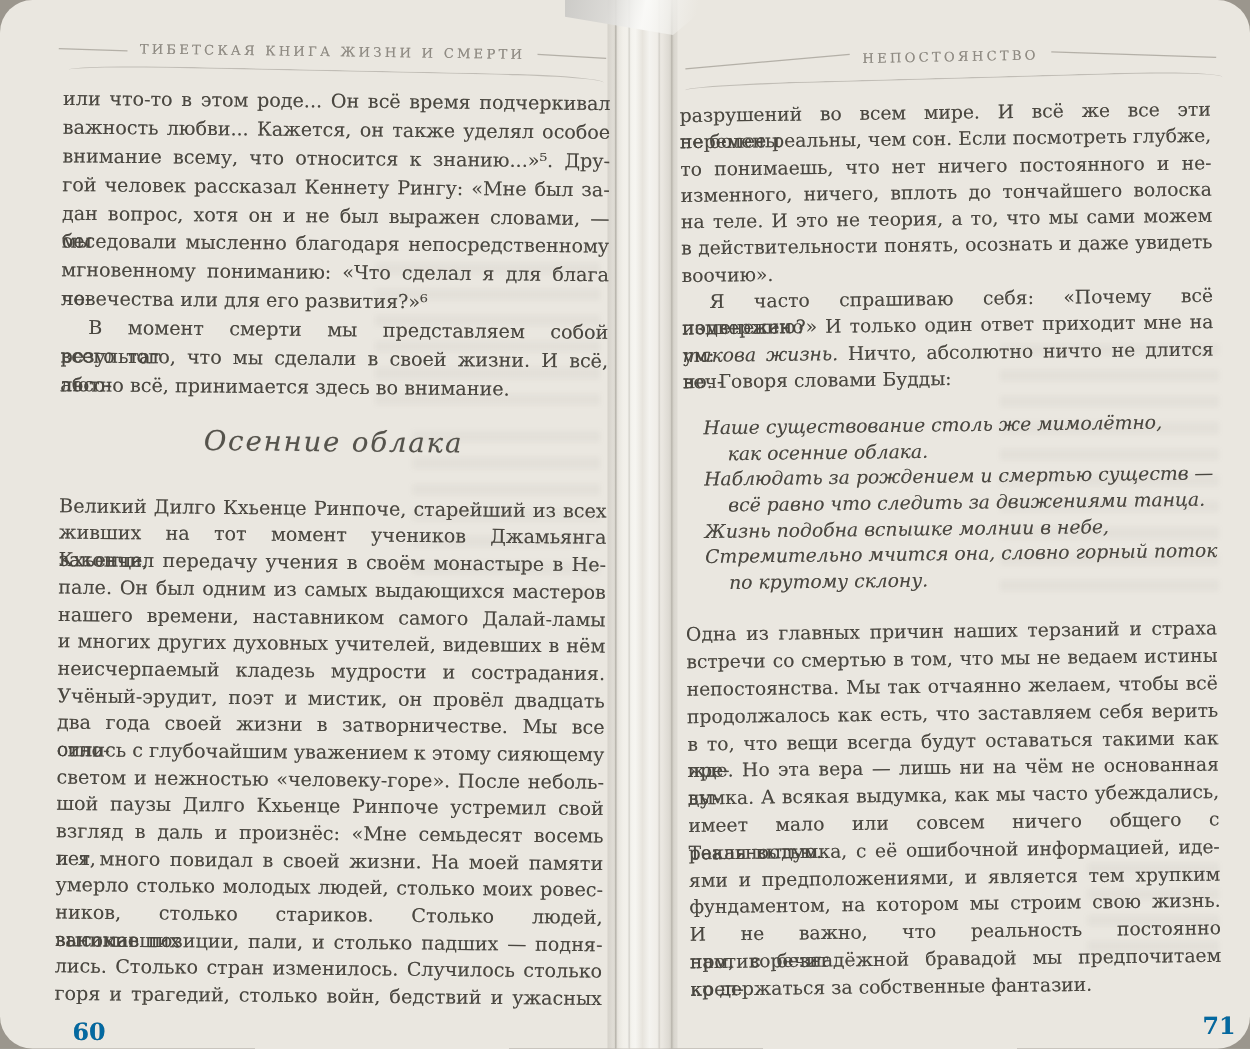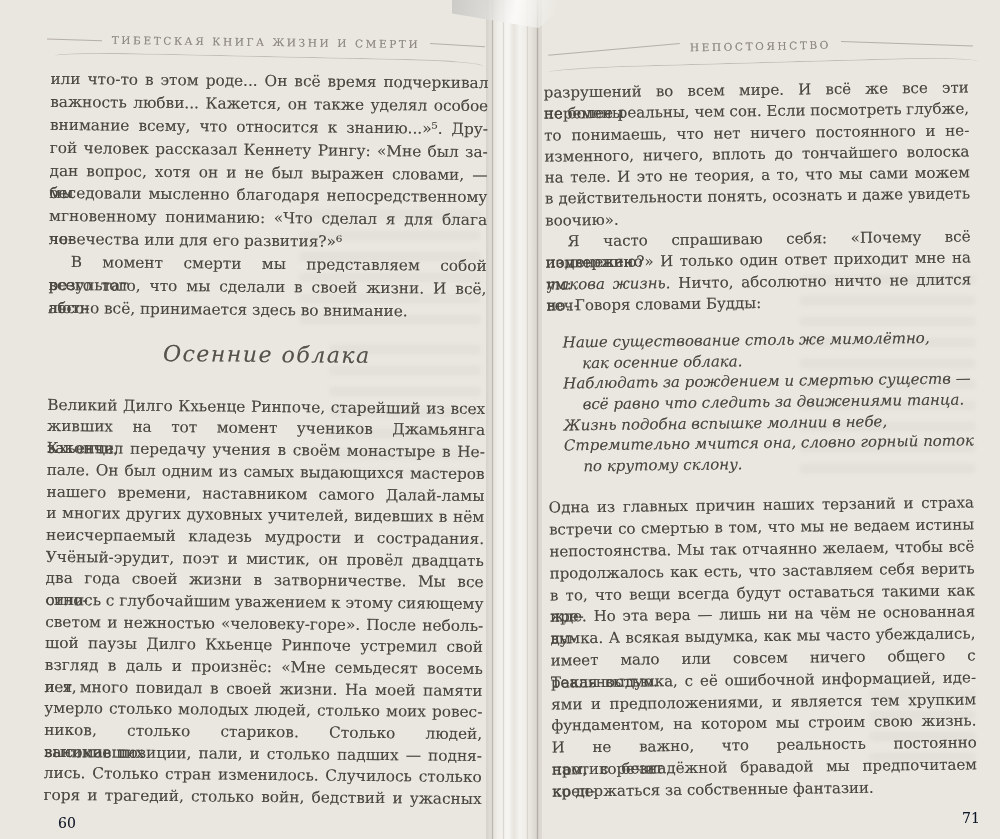--- a/index.html
+++ b/index.html
@@ -3,20 +3,21 @@
 <meta charset="utf-8">
 <style>
   html,body{margin:0;padding:0;background:#9b968d;}
   .photo{
     position:relative;width:1000px;height:839px;overflow:hidden;
     font-family:"DejaVu Serif","Liberation Serif",serif;
     background:
       linear-gradient(180deg, rgba(255,255,255,.22) 0%, rgba(255,255,255,0) 6%, rgba(255,255,255,0) 86%, rgba(110,105,95,.10) 100%),
       linear-gradient(90deg,#e2dfd7 0%,#eae7e0 14%,#edebe4 38%,#f0eee8 46%,#f7f6f2 50%,#f2f1ec 53%,#efede7 60%,#ecé9e3 75%,#eae7e0 88%,#e3e0d8 100%);
     background-color:#eae7e0;
+    border-radius:26px;
   }
   
   .spine{position:absolute;left:486px;top:0;width:56px;height:839px;
     background:linear-gradient(90deg,
       rgba(120,115,105,.18) 0%, rgba(220,217,210,.55) 10%, #f1efe9 22%,
       #f6f5f1 40%, #e7e4dd 50%, #f4f3ef 60%, #eeebe5 75%,
       rgba(150,145,135,.22) 92%, rgba(120,115,105,.10) 100%);}
   .spine-line{position:absolute;top:0;width:1px;height:839px;background:rgba(120,116,106,.38);box-shadow:0 0 1px rgba(120,116,106,.5);}
   .top-edge{position:absolute;left:452px;top:0;width:120px;height:28px;
     background:linear-gradient(100deg,#c9c8c5 0%,#d9d8d5 28%,#fbfbf9 52%,#f1f0ec 68%,rgba(241,240,236,0) 86%);
@@ -35,21 +36,21 @@
   .block.verse .line{white-space:pre;font-style:italic;text-align:left;text-align-last:left;}
   .block.heading{text-align:center;font-style:italic;font-size:22px;line-height:38px;height:38px;
     color:#55534c;letter-spacing:1.5px;text-shadow:0 0 .6px rgba(85,83,76,.4);}
   #left-col{left:47px;top:70px;width:438px;--lh:22.9px;--fs:15.3px;transform:rotate(.55deg);}
   #left-col .block:nth-child(3){margin-top:14px;}
   #left-col .block:nth-child(4){--lh:21.7px;margin-top:23px;}
   #right-col{left:548px;top:80px;width:425px;--lh:21.3px;--fs:15px;transform:rotate(-.7deg);}
   #right-col .block:nth-child(3){margin-top:16px;margin-left:16px;--lh:20.6px;}
   #right-col .block:nth-child(4){margin-top:21px;--lh:21.8px;}
   
-  .pagenum{position:absolute;font-size:14px;color:#0f172a;text-shadow:0 0 .5px rgba(95,93,86,.5);}
+  .pagenum{position:absolute;font-size:19px;color:#0369a1;text-shadow:0 0 .5px rgba(95,93,86,.5);font-weight:bold;}
   
   .ghost{position:absolute;background:repeating-linear-gradient(180deg,rgba(110,105,95,.05) 0 9px,rgba(110,105,95,0) 9px 21px);filter:blur(2px);pointer-events:none;}
 </style>
 </head>
 <body>
 
 <div class="photo" style="--ink: #4a4740;">
 
   <div class="spine"></div>
   <div class="spine-line" style="left:492px;"></div>

